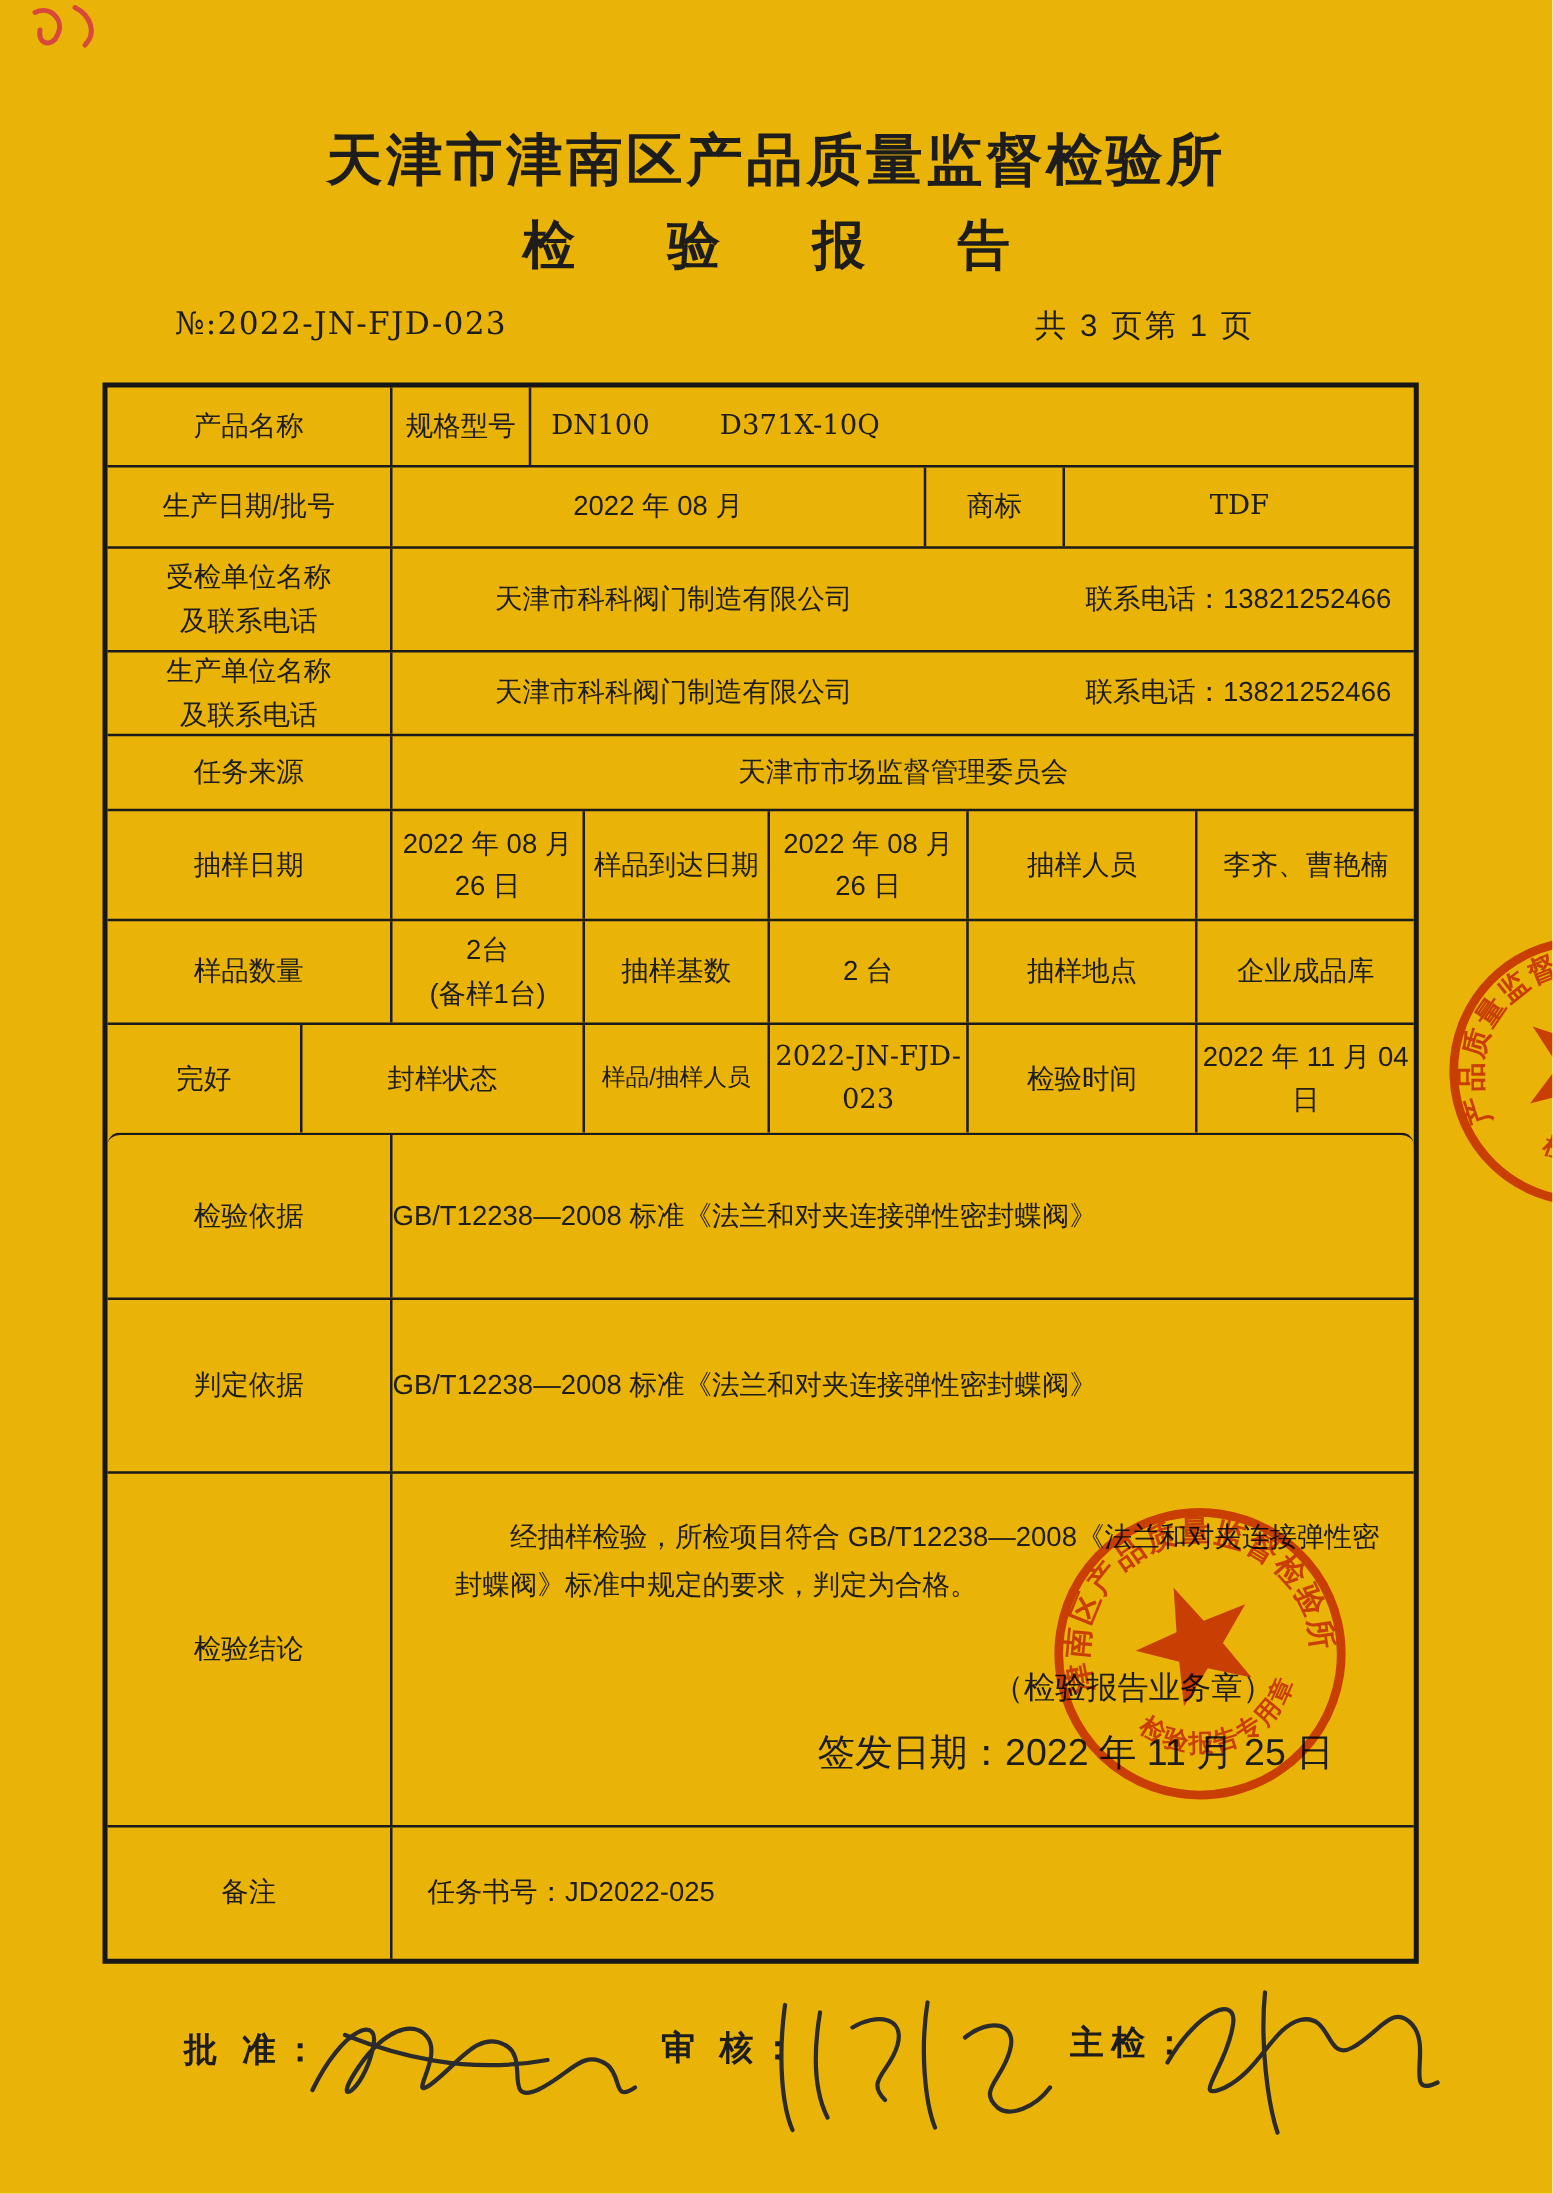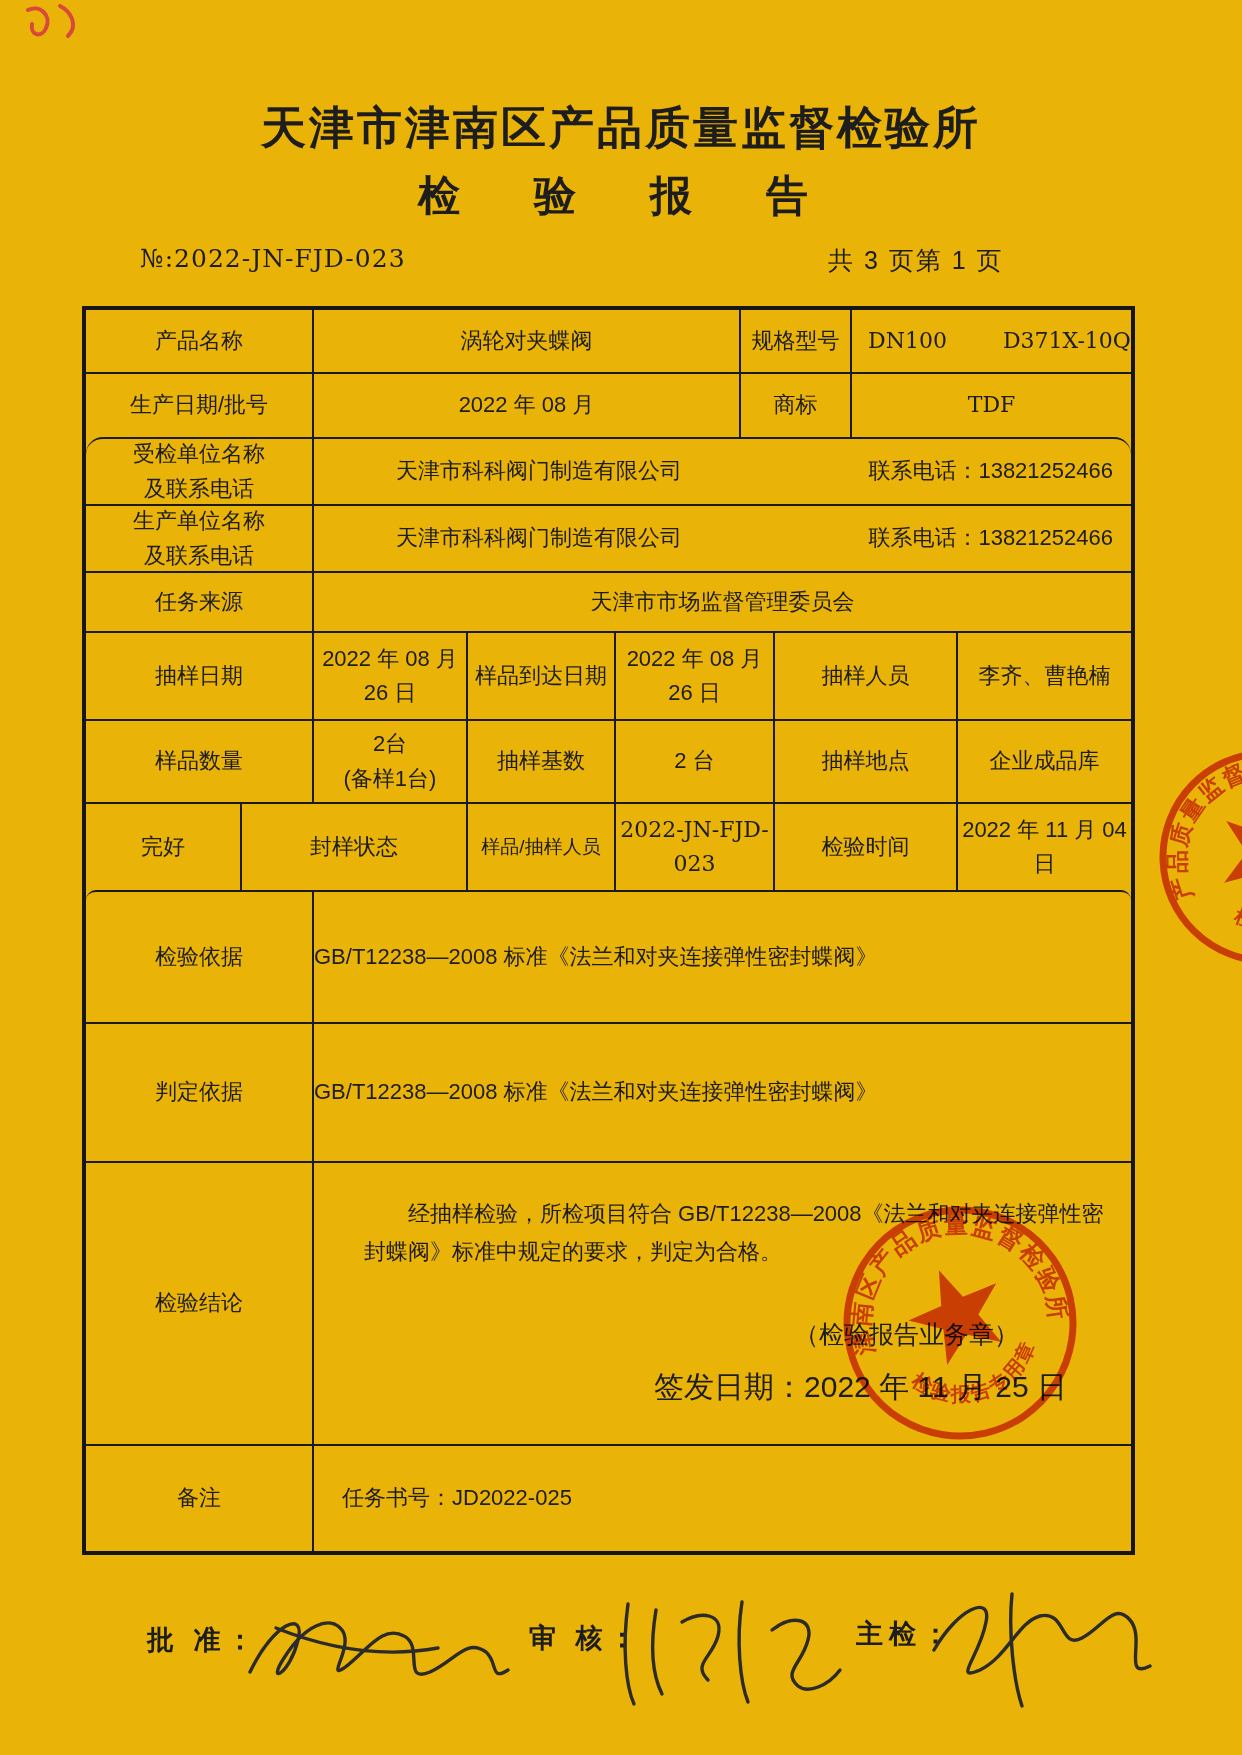--- a/index.html
+++ b/index.html
@@ -45,21 +45,21 @@
   .col-lab{flex:0 0 226px;}
   .r4-b{flex:0 0 427px;}
   .r4-c{flex:0 0 111px;}
   .grow{flex:1 1 auto;}
   .c6-b{flex:0 0 154px;}
   .c6-c{flex:0 0 148px;}
   .c6-d{flex:0 0 159px;}
   .c6-e{flex:0 0 183px;}
   .stack{flex-direction:column;}
   .left-pad{justify-content:flex-start;text-align:right;}
-  .h62{height:62px;} .h65{height:65px;} .h77{height:67px;border-radius:17px;} .h67{height:67px;}
+  .h62{height:62px;} .h65{height:65px;} .h77{height:83px;} .h67{height:67px;}
   .h60{height:60px;} .h88{height:88px;} .h83{height:83px;}
   .h132{height:132px;border-radius:10px;} .h139{height:139px;} .h283{height:283px;} .h107{height:107px;}
 
   .unit-cell{justify-content:flex-start;padding-left:82px;padding-right:18px;text-align:left;}
   .unit-cell .phone{margin-left:auto;}
 
   .spec-cell{justify-content:flex-start;padding-left:16px;gap:56px;text-align:left;}
   .small-lab{font-size:19px;}
 
   .concl-cell{
@@ -100,21 +100,20 @@
 
   <div class="org-title">天津市津南区产品质量监督检验所</div>
   <div class="report-title">检　验　报　告</div>
   <div class="report-no ser">№:2022-JN-FJD-023</div>
   <div class="page-info">共 3 页第 1 页</div>
 
   <div class="t">
 
     <div class="row h62">
       <div class="cell col-lab">产品名称</div>
-      <div class="cell r4-b">涡轮对夹蝶阀</div>
       <div class="cell r4-c">规格型号</div>
       <div class="cell grow spec-cell">
         <span class="ser">DN100</span>
         <span class="ser">D371X-10Q</span>
       </div>
     </div>
 
     <div class="row h65">
       <div class="cell col-lab">生产日期/批号</div>
       <div class="cell r4-b">2022 年 08 月</div>

